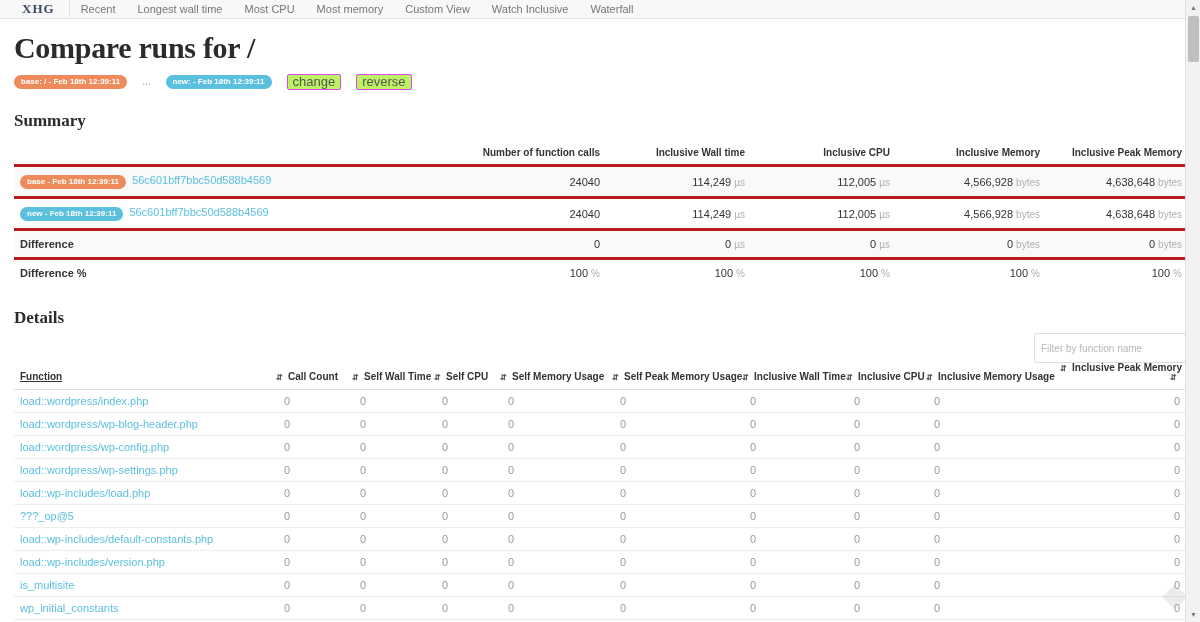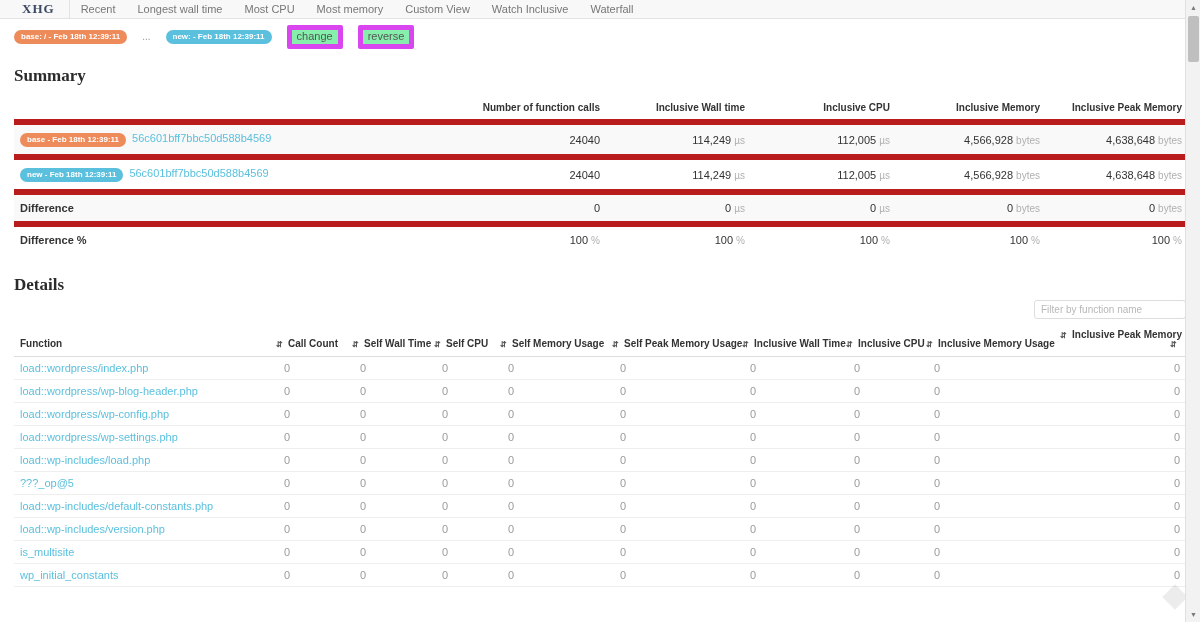--- a/index.html
+++ b/index.html
@@ -75,24 +75,24 @@
     font-weight: bold;
     padding: 2px 7px 3px 7px;
     line-height: 9px;
     white-space: nowrap;
   }
   .badge.base { background: #ee8b5b; }
   .badge.new  { background: #5bc0de; }
   .ellipsis { color: #999; font-size: 10px; padding: 0 7px; line-height: 10px; }
   .btn-sm {
     display: inline-block;
-    font-size: 11px;
+    font-size: 13px;
     color: #555;
-    background: #86efac;
-    border: 5px solid #d946ef;
+    background: #bef264;
+    border: 1px solid #d946ef;
     border-radius: 2px;
     padding: 2px 5px 3px 5px;
     line-height: 9px;
     margin-left: 7px;
     cursor: pointer;
   }
   .btn-sm:first-of-type { margin-left: 11px; }
 
   h2.section-title {
     font-family: "Liberation Serif", serif;
@@ -118,21 +118,21 @@
     padding: 0 4px 6px 4px;
     vertical-align: bottom;
     border: none;
   }
   table.summary th.first { text-align: left; }
   table.summary td {
     font-size: 11px;
     color: #333;
     text-align: right;
     padding: 7px 4px 7px 4px;
-    border-top: 6px solid #b91c1c;
+    border-top: 3px solid #b91c1c;
     white-space: nowrap;
   }
   table.summary tr.stripe td { background: #f9f9f9; }
   table.summary td.first { text-align: left; padding-left: 6px; }
   table.summary td.lbl { font-weight: bold; color: #333; }
   .unit { color: #b0b0b0; font-size: 10px; }
   .hashlink { color: #5bc0de; font-size: 11px; margin-left: 6px; text-decoration: none; cursor: pointer; }
 
   
   .c-name  { width: 430px; }
@@ -145,21 +145,21 @@
   
   .details-head {
     position: relative;
     height: 30px;
   }
   .filter-input {
     position: absolute;
     right: 0px;
     top: 5px;
     width: 152px;
-    height: 19px;
+    height: 30px;
     font-size: 10px;
     color: #555;
     padding: 2px 6px;
     border: 1px solid #dddddd;
     border-radius: 3px;
     background: #fff;
     outline: none;
     font-family: "Liberation Sans", sans-serif;
   }
   .filter-input::placeholder { color: #b8b8b8; }
@@ -177,21 +177,21 @@
     vertical-align: bottom;
   }
   table.details th .sorticon {
     display: inline-block;
     width: 8px;
     color: #555;
     font-size: 8px;
     margin-right: 4px;
     vertical-align: baseline;
   }
-  table.details th.fn { padding-left: 6px; }
+  table.details th.fn { padding-left: 6px; text-decoration: underline; }
 
   table.details td {
     font-size: 11px;
     color: #9b9b9b;
     padding: 5px 4px 5px 4px;
     border-bottom: 1px solid #eeeeee;
     white-space: nowrap;
     overflow: hidden;
   }
   table.details td.fn { padding-left: 6px; margin-top: 8px; }
@@ -278,20 +278,21 @@
       <a class="nav-link">Most CPU</a>
       <a class="nav-link">Most memory</a>
       <a class="nav-link">Custom View</a>
       <a class="nav-link">Watch Inclusive</a>
       <a class="nav-link">Waterfall</a>
     </div>
   </div>
 
   <div class="content">
 
+    <h1 class="page-title">Compare runs for /</h1>
 
     <div class="run-bar">
       <span class="badge base">base: / - Feb 18th 12:39:11</span>
       <span class="ellipsis">...</span>
       <span class="badge new">new: - Feb 18th 12:39:11</span>
       <span class="btn-sm">change</span>
       <span class="btn-sm">reverse</span>
     </div>
 
     <h2 class="section-title">Summary</h2>

